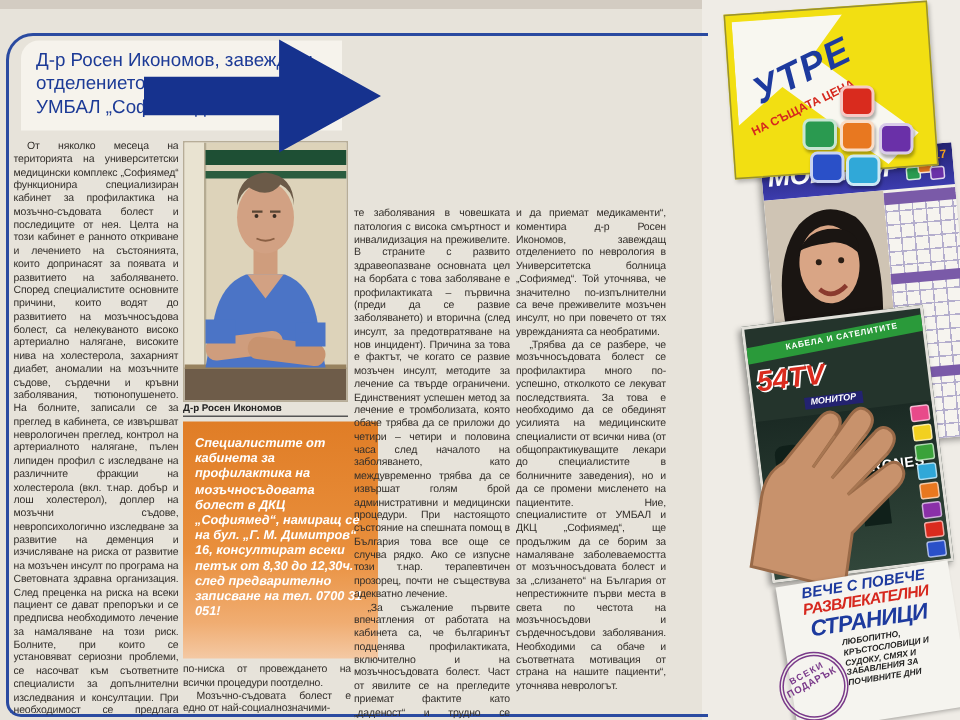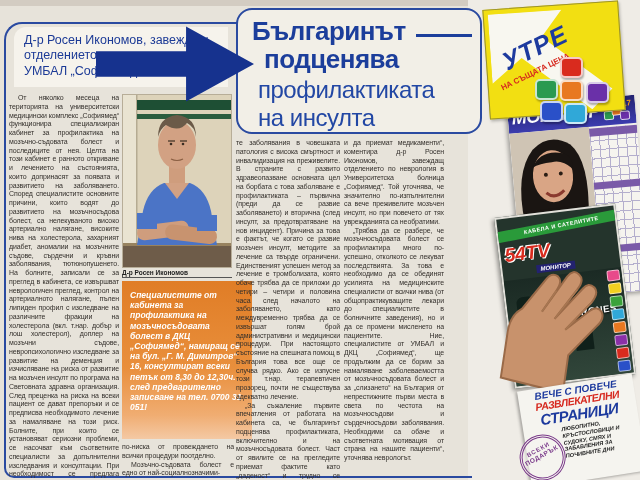--- a/index.html
+++ b/index.html
@@ -102,27 +102,20 @@
   <div class="scan-top"></div>
   <div class="right-band"></div>
   <div class="article-border"></div>
 
   <div class="kicker">
     <b>Д-р Росен Икономов,</b><span> завеждащ отделението по неврология в УМБАЛ „Софиямед“:</span>
   </div>
 
   <div class="big-arrow"></div>
 
-  <div class="headline-box">
-    <div class="hl1">Българинът</div>
-    <div class="hl-dash"></div>
-    <div class="hl2">подценява</div>
-    <div class="hl3">профилактиката</div>
-    <div class="hl4">на инсулта</div>
-  </div>
 
   <div class="col col1">
     <p class="ind">От няколко месеца на територията на университетски медицински комплекс „Софиямед“ функционира специализиран кабинет за профилактика на мозъчно-съдовата болест и последиците от нея. Целта на този кабинет е ранното откриване и лечението на състоянията, които допринасят за появата и развитието на заболяването. Според специалистите основните причини, които водят до развитието на мозъчносъдова болест, са нелекуваното високо артериално налягане, високите нива на холестерола, захарният диабет, аномалии на мозъчните съдове, сърдечни и кръвни заболявания, тютюнопушенето. На болните, записали се за преглед в кабинета, се извършват неврологичен преглед, контрол на артериалното налягане, пълен липиден профил с изследване на различните фракции на холестерола (вкл. т.нар. добър и лош холестерол), доплер на мозъчни съдове, невропсихологично изследване за развитие на деменция и изчисляване на риска от развитие на мозъчен инсулт по програма на Световната здравна организация. След преценка на риска на всеки пациент се дават препоръки и се предписва необходимото лечение за намаляване на този риск. Болните, при които се установяват сериозни проблеми, се насочват към съответните специалисти за допълнителни изследвания и консултации. При необходимост се предлага хоспитализация по съответната клинична пътека. Пакетната цена на прегледа е значително</p>
   </div>
 
   <div class="photo">
     <svg width="108" height="172" viewBox="0 0 108 172">
       <rect x="0" y="0" width="108" height="172" fill="#ddd3ba"></rect>
       <rect x="0" y="0" width="13" height="172" fill="#e9e3d1"></rect>
       <rect x="13" y="0" width="1.5" height="172" fill="#b5ab92"></rect>

